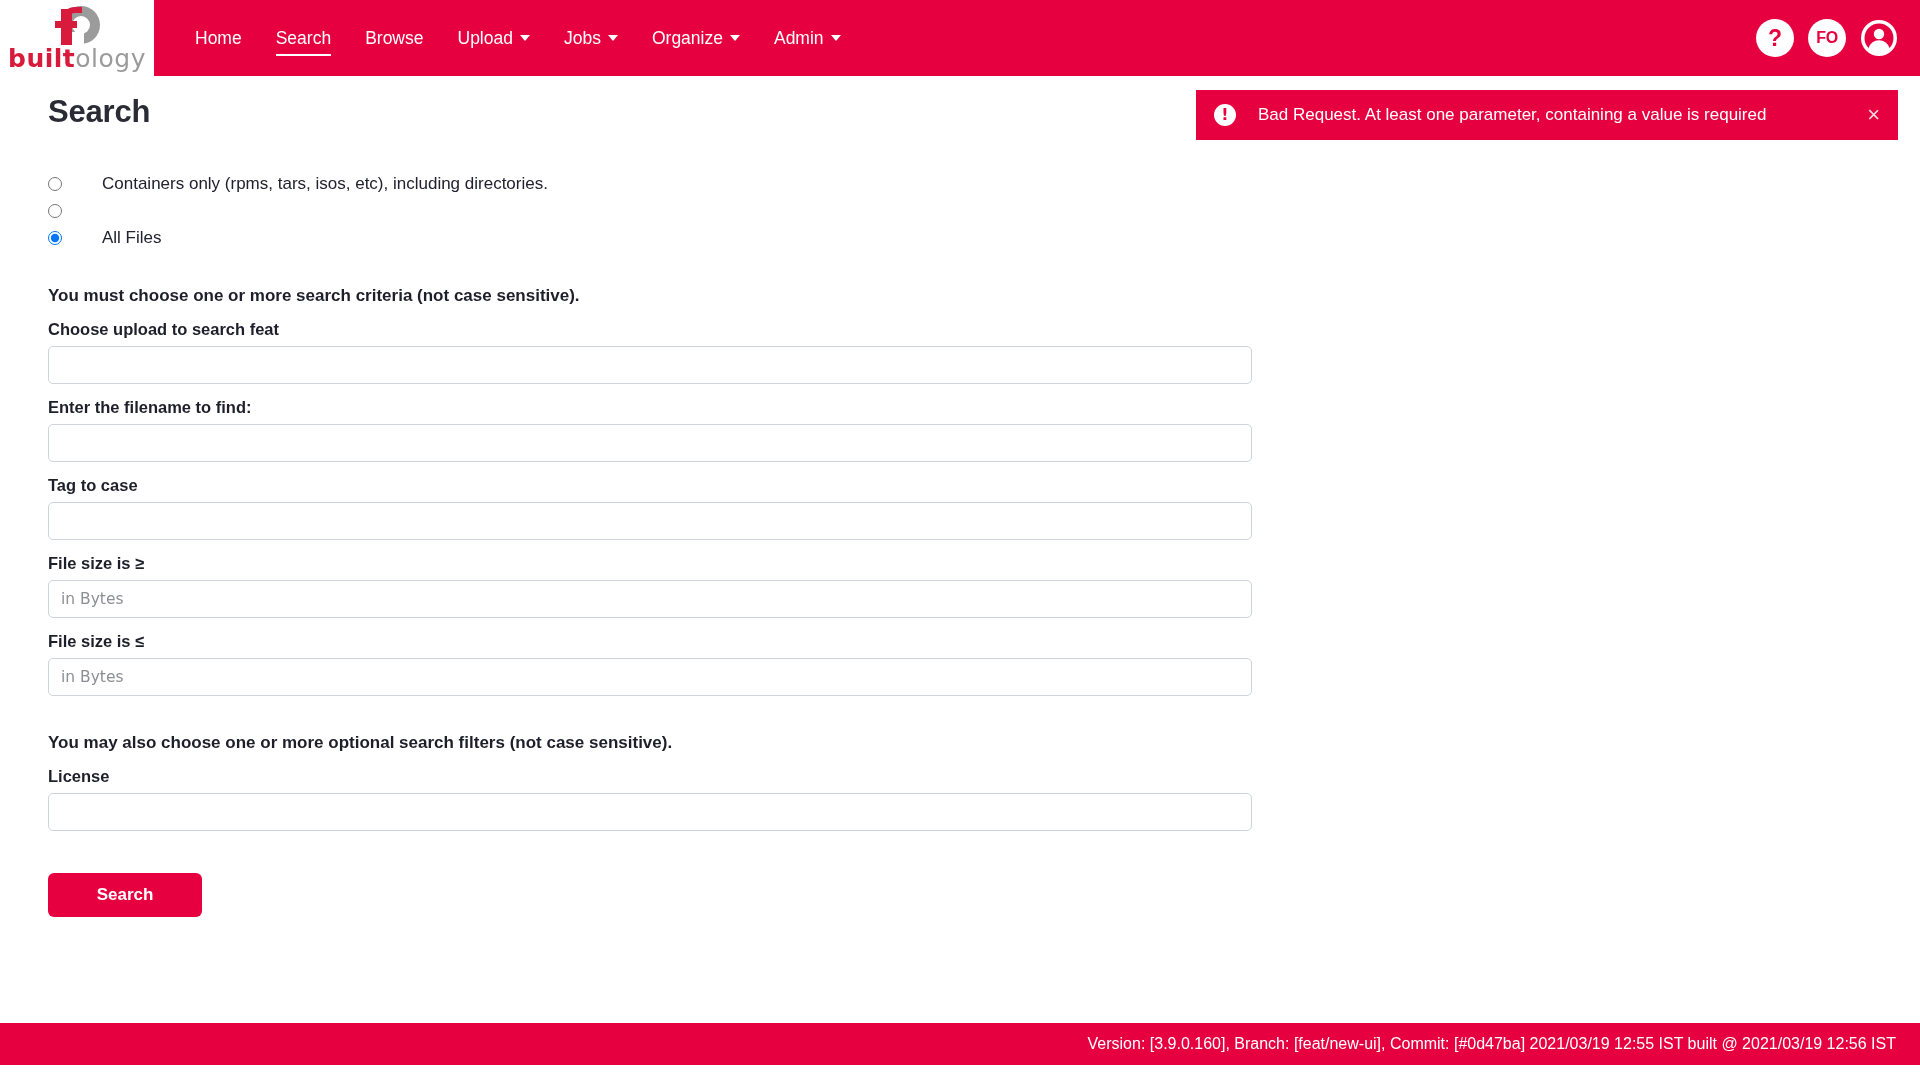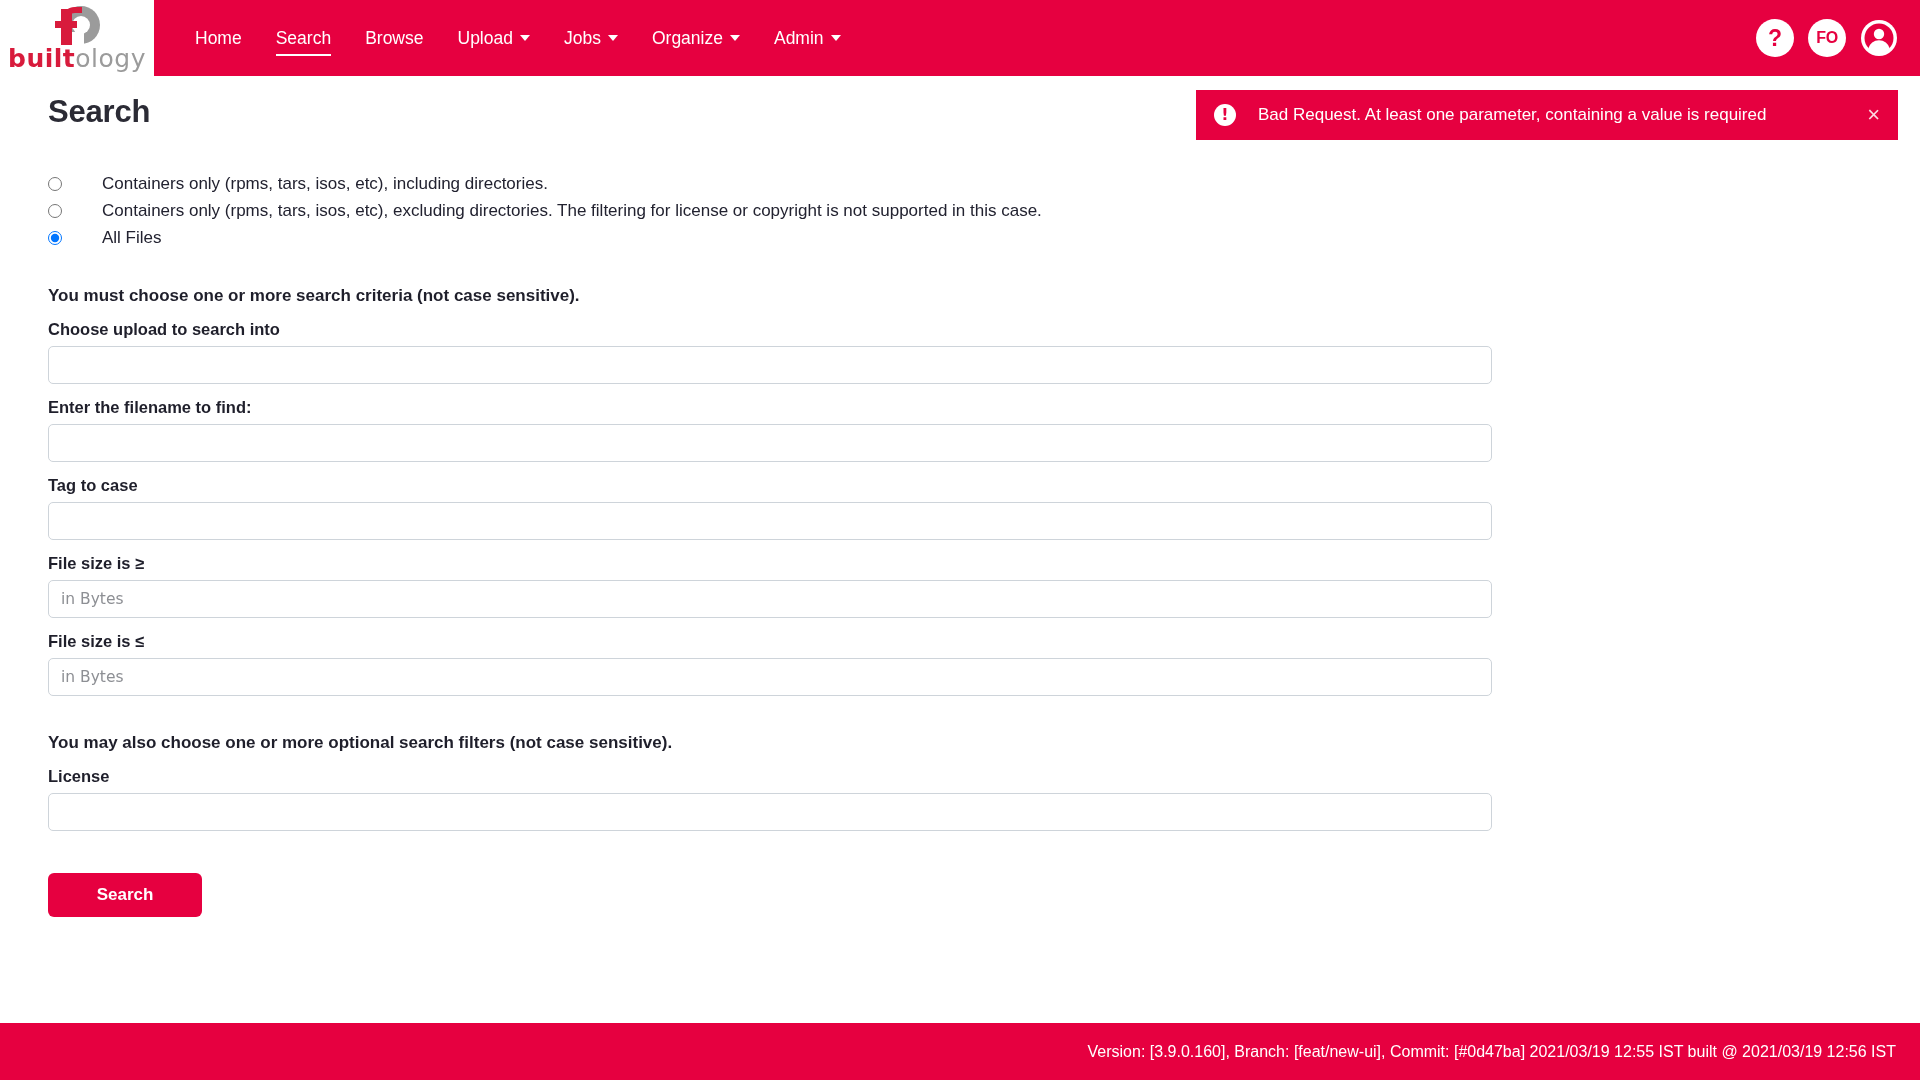--- a/index.html
+++ b/index.html
@@ -138,41 +138,41 @@
   .section-note {
     font-size: 17px; font-weight: 700; color: #1f1f2b;
     margin-top: 37px;
   }
   .field { margin-top: 2px; }
   .field-label {
     display: block; font-size: 16.5px; font-weight: 700;
     color: #1f1f2b; margin: 14px 0 7px 0;
   }
   .input {
-    display: block; width: 1444px; height: 38px;
+    display: block; width: 1204px; height: 38px;
     border: 1px solid #ced4da; border-radius: 5px;
     background: #ffffff; padding: 0 12px;
     font-size: 16px; color: #333; outline: none;
     font-family: "Liberation Sans", sans-serif;
   }
   .input::placeholder { color: #8d8f94; font-family: "DejaVu Sans", sans-serif; font-size: 15.5px; }
 
   .btn-search {
     margin: 42px 0 0 0;
     width: 154px; height: 44px;
     background: #e60040; color: #ffffff;
     border: none; border-radius: 6px;
     font-size: 17px; font-weight: 700; cursor: pointer;
     font-family: "Liberation Sans", sans-serif;
   }
 
   
   .footer {
     position: absolute; left: 0; top: 1023px;
-    width: 1920px; height: 57px;
+    width: 1920px; height: 42px;
     background: #e60040;
     display: flex; align-items: center; justify-content: flex-end;
   }
   .footer-text {
     color: #ffffff; font-size: 16px;
     padding-right: 24px; white-space: nowrap;
   }
 </style>
 </head>
 <body>
@@ -247,34 +247,33 @@
 
   <h1 class="page-title">Search</h1>
 
   <div class="radios">
     <div class="radio-row">
       <input type="radio" name="scope" id="r1" style="">
       <label for="r1">Containers only (rpms, tars, isos, etc), including directories.</label>
     </div>
     <div class="radio-row">
       <input type="radio" name="scope" id="r2" style="">
-      <label for="r2">Containers only (rpms, tars, isos, etc), excluding directories. The filtering for license or copyright is not supported in this case.</label>
     </div>
     <div class="radio-row">
       <input type="radio" name="scope" id="r3" checked="" style="">
       <label for="r3">All Files</label>
     </div>
   </div>
 
   <div class="form-wrap">
 
     <div class="section-note">You must choose one or more search criteria (not case sensitive).</div>
 
     <div class="field">
-      <label class="field-label">Choose upload to search into</label>
+      <label class="field-label">Choose upload to search feat</label>
       <input class="input" type="text" placeholder="" style="">
     </div>
 
     <div class="field">
       <label class="field-label">Enter the filename to find:</label>
       <input class="input" type="text" placeholder="" style="">
     </div>
 
     <div class="field">
       <label class="field-label">Tag to case</label>

